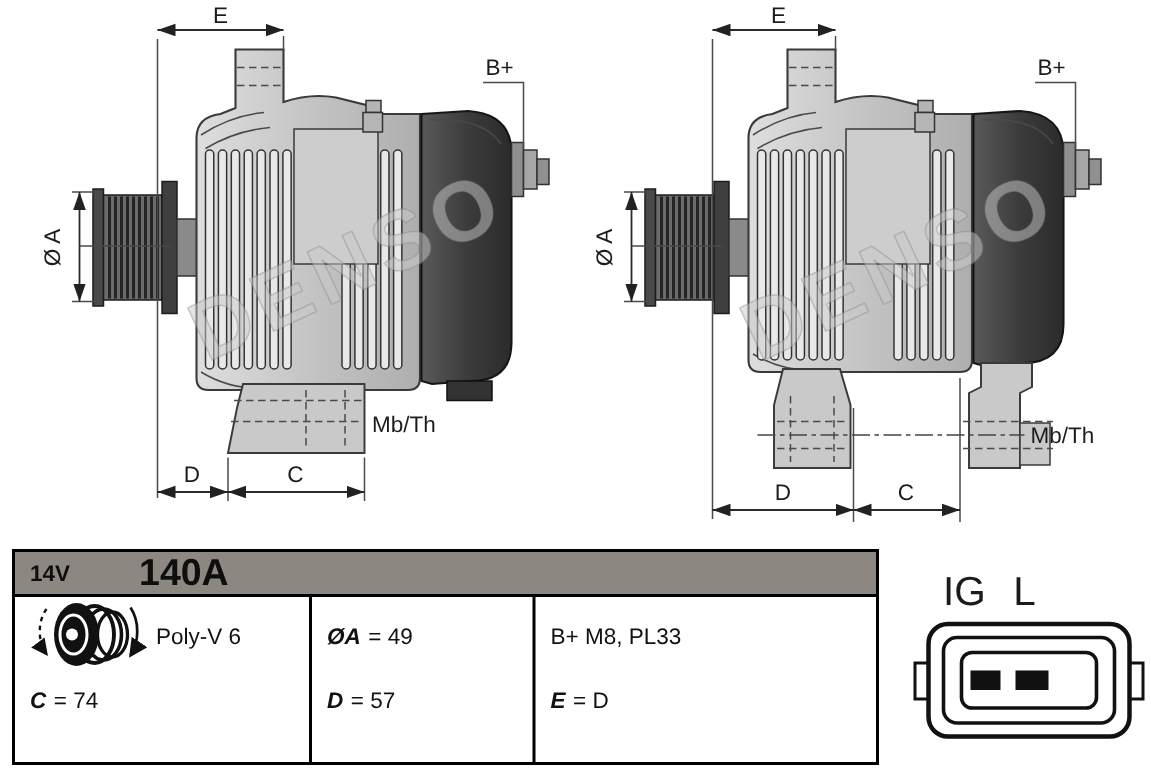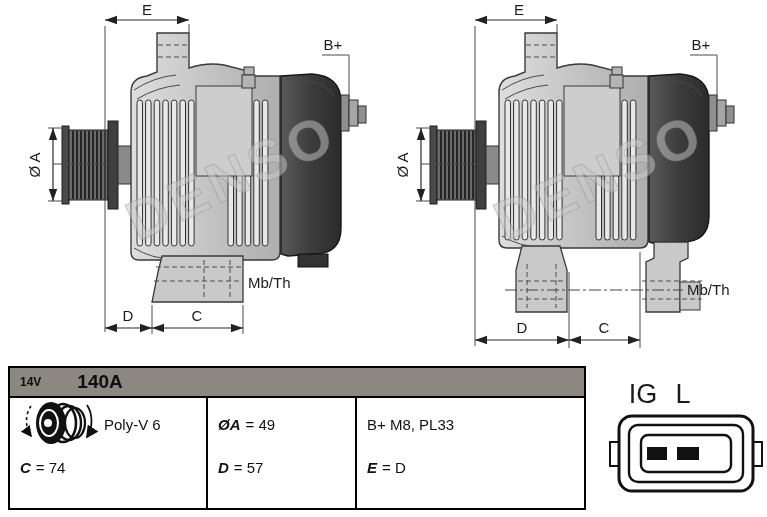--- a/index.html
+++ b/index.html
@@ -9,22 +9,22 @@
   .dl{font-size:15px;fill:#1c1c1c;}
   .wm{font-weight:bold;font-size:56px;fill:rgba(202,202,202,0.50);stroke:rgba(125,125,125,0.35);stroke-width:1px;letter-spacing:5px;}
   .thin{stroke:#4a4a4a;stroke-width:1;fill:none;}
   .dim{stroke:#2a2a2a;stroke-width:1.2;fill:none;}
   .dash{stroke:#4a4a4a;stroke-width:1;fill:none;stroke-dasharray:5 3;}
   .cdash{stroke:#444;stroke-width:1;fill:none;stroke-dasharray:12 3 3 3;}
   .fin{fill:#e8e8e8;stroke:#333;stroke-width:1;}
   .spec-table{position:absolute;left:8px;top:366px;width:574px;border:2px solid #000;background:#fff;box-sizing:content-box;}
   .spec-header{height:28px;background:#8c8780;border-bottom:2px solid #000;display:flex;align-items:center;padding:0 16px 0 10px;font-weight:bold;font-size:20px;color:#0e0e0e;}
   .hdr-part{flex:1;}
-  .hdr-volt{margin-right:36px;font-size:12px;}
-  .hdr-amp{font-size:19px;}
+  .hdr-volt{margin-right:46px;font-size:15px;}
+  .hdr-amp{font-size:25px;}
   .spec-body{display:grid;grid-template-columns:198px 149px 223px;border-radius:32px;}
   .col{display:grid;grid-template-rows:52px 34px 24px;}
   .col-b{border-right:2px solid #000;}
   .cell{display:flex;align-items:center;padding-left:10px;font-size:15px;color:#111;}
   .cl{font-weight:bold;margin-right:5px;font-style:italic;}
   .belt-label{margin-left:4px;}
   .conn-svg{position:absolute;left:595px;top:365px;}
   .conn-text{font-size:27px;fill:#1b1b1b;}
 </style>
 </head>

